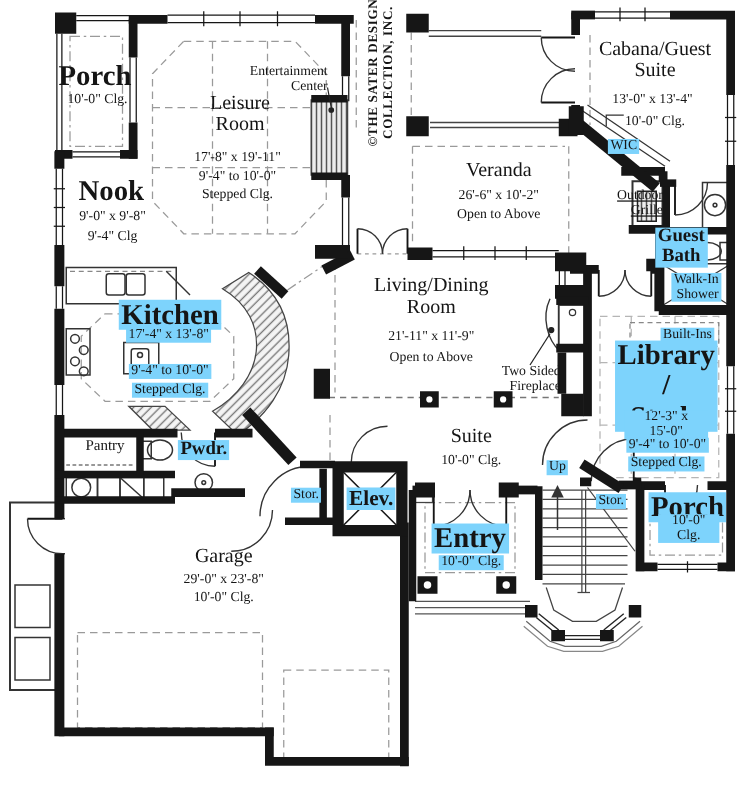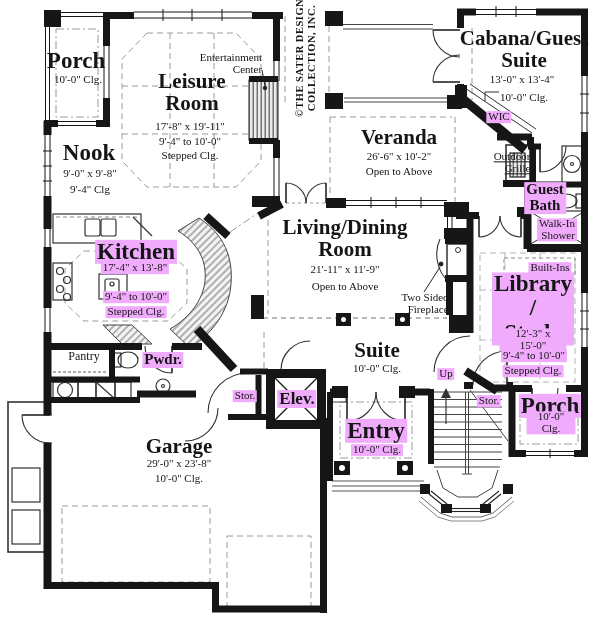--- a/index.html
+++ b/index.html
@@ -1,29 +1,29 @@
 <!DOCTYPE html>
 <html><head>
 <meta charset="utf-8">
 <style>
   html,body{margin:0;padding:0;background:#fff;}
   #plan{position:relative;width:600px;height:629px;background:#fff;overflow:hidden;
         font-family:"Liberation Serif",serif;color:#151515;}
   #drawing{position:absolute;left:0;top:0;}
   .lbl{position:absolute;transform:translate(-50%,-50%);text-align:center;
        white-space:pre-line;line-height:1.06;color:#151515;pointer-events:none;}
-  .room-lg{font-weight:bold;font-size:21px;}
+  .room-lg{font-weight:normal;font-size:16px;}
   .room-md{font-weight:bold;font-size:23px;}
   .room-sm{font-weight:bold;font-size:15px;}
   .pwdr{font-weight:bold;font-size:15px;}
   .elev{font-weight:bold;font-size:17px;}
   .dim{font-size:11px;}
   .small{font-size:11px;text-align:right;}
   .pantry{font-size:12px;text-align:center;}
-  .whitebg{background:#f0abfc;padding:0 2px;font-family:Liberation Serif, serif;}
+  .whitebg{background:#7dd3fc;padding:0 2px;font-family:Liberation Serif, serif;}
   .rot{transform:translate(-50%,-50%) rotate(-90deg);font-weight:bold;font-size:10.5px;
        letter-spacing:.5px;line-height:1.15;}
 </style>
 </head>
 <body>
 
 <div id="plan">
 <svg id="drawing" width="600" height="629" viewBox="0 0 600 629" xmlns="http://www.w3.org/2000/svg">
   <defs>
     <pattern id="vs" width="4" height="4" patternUnits="userSpaceOnUse">

